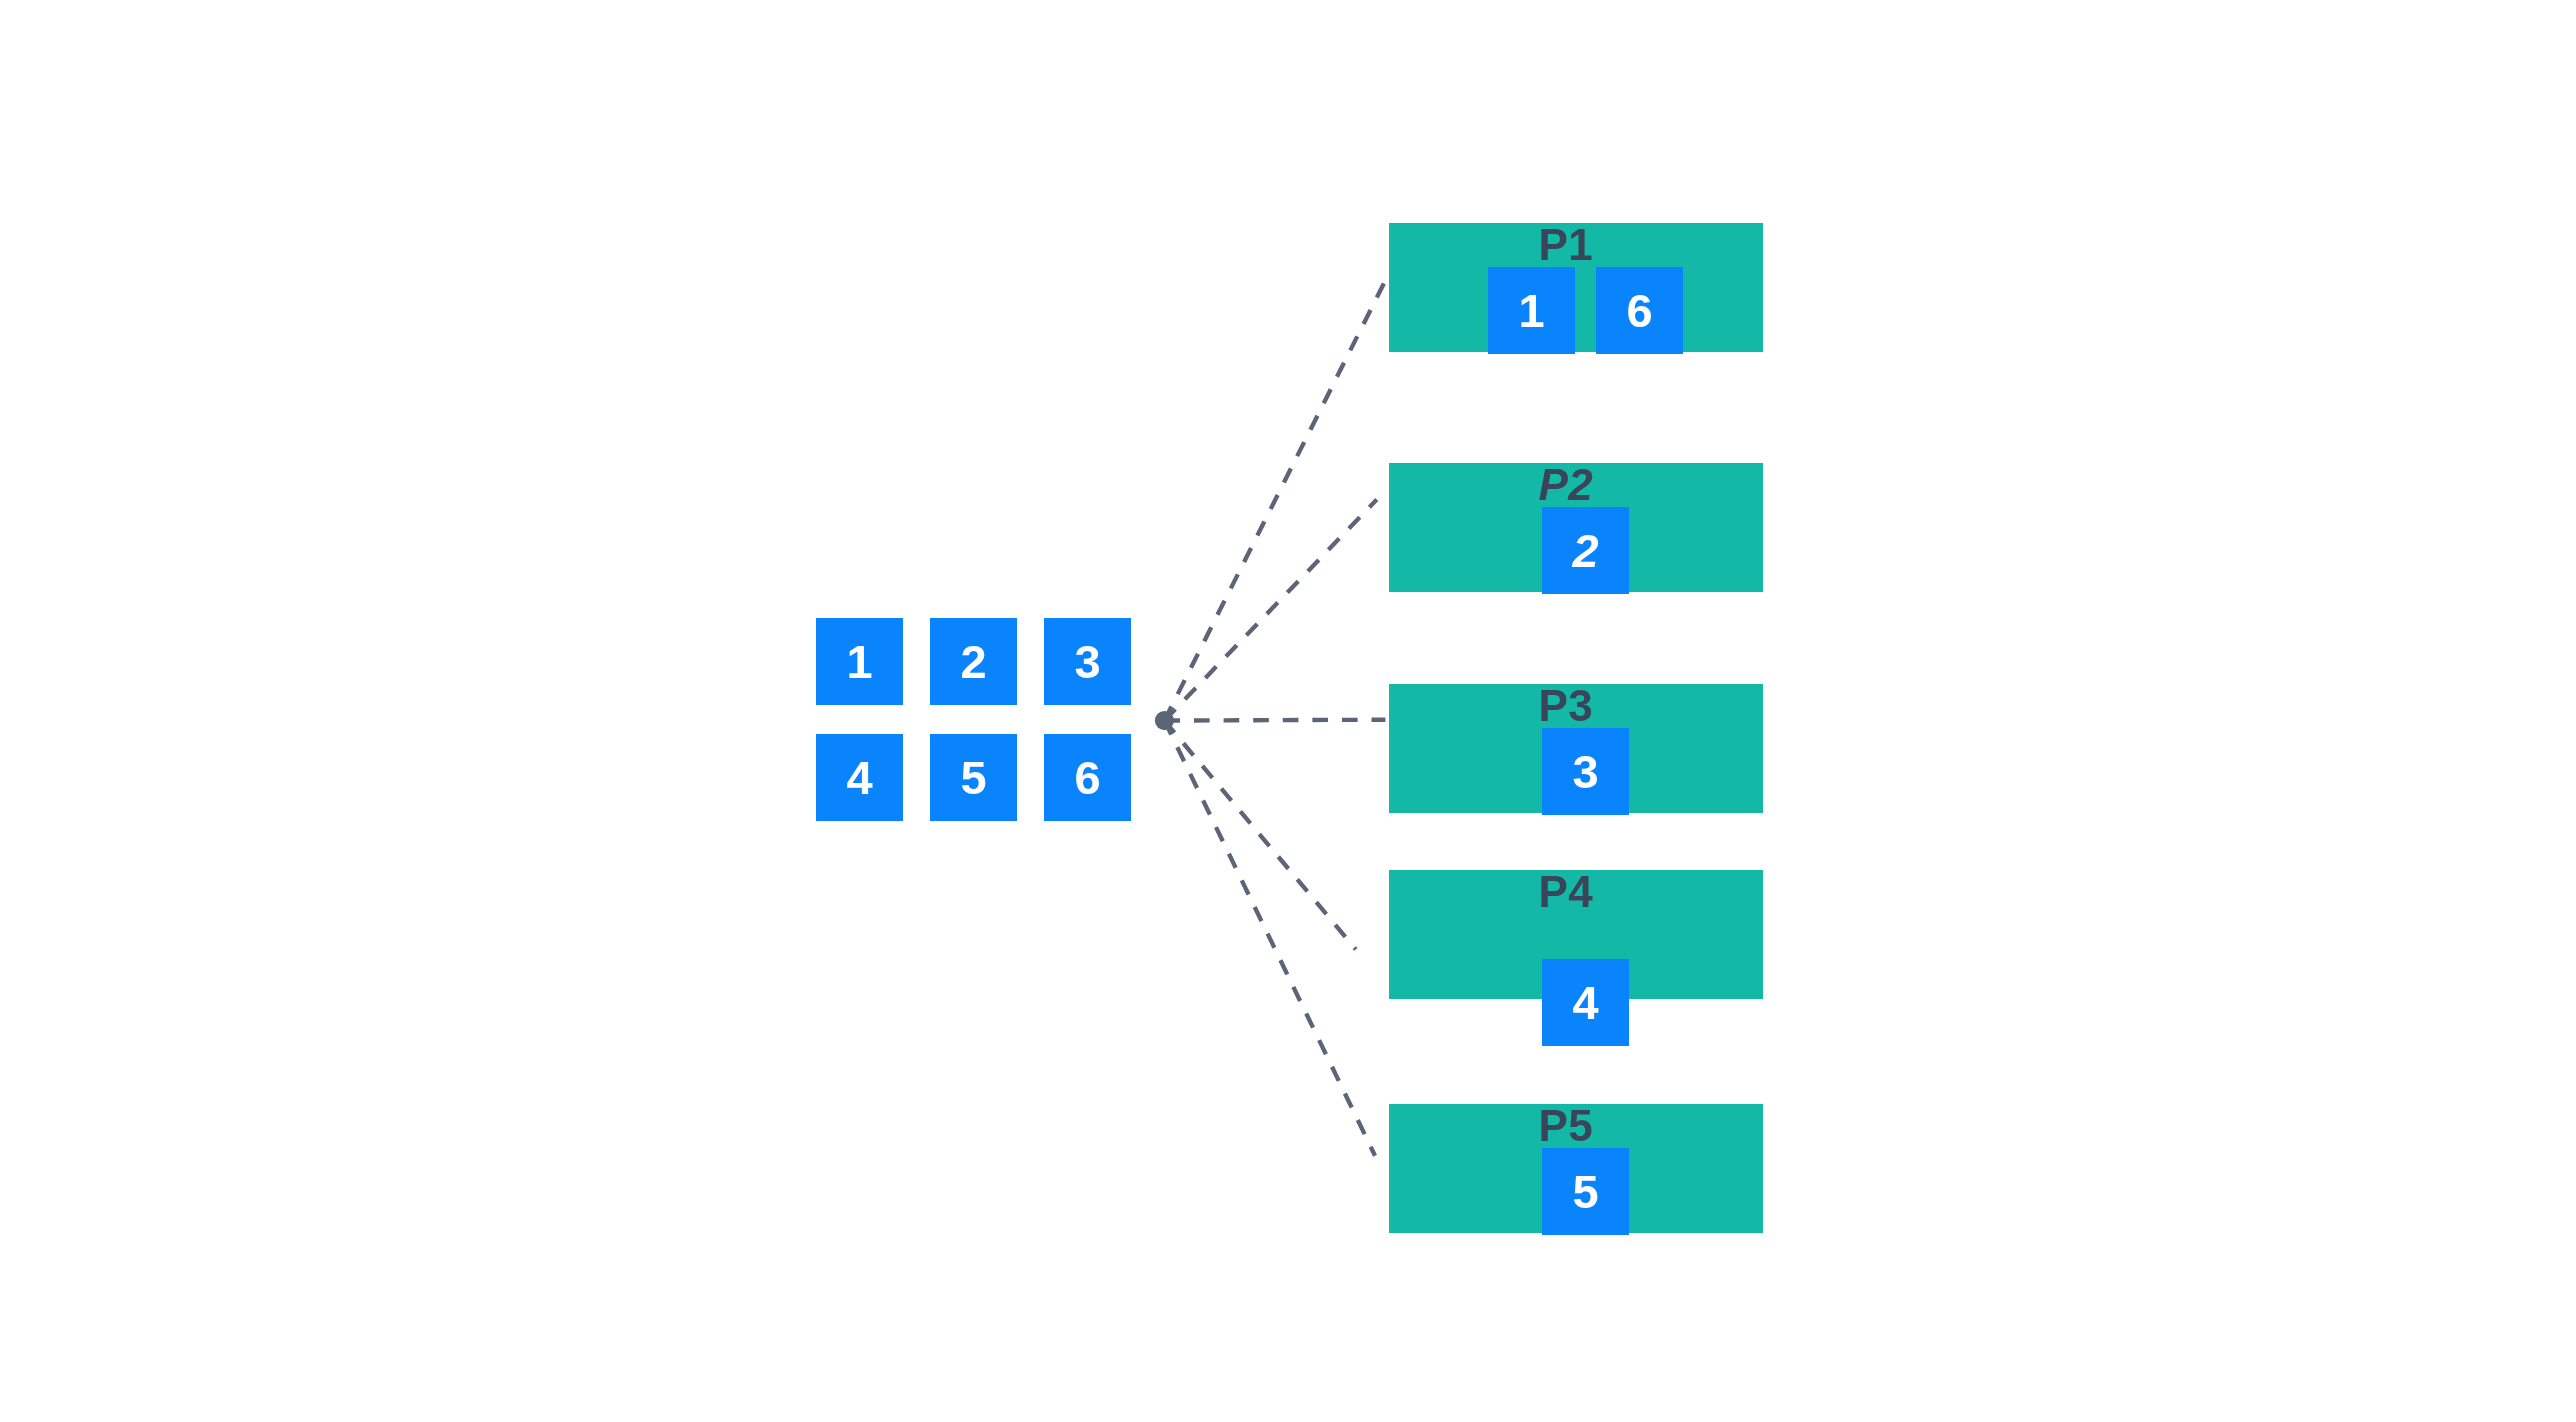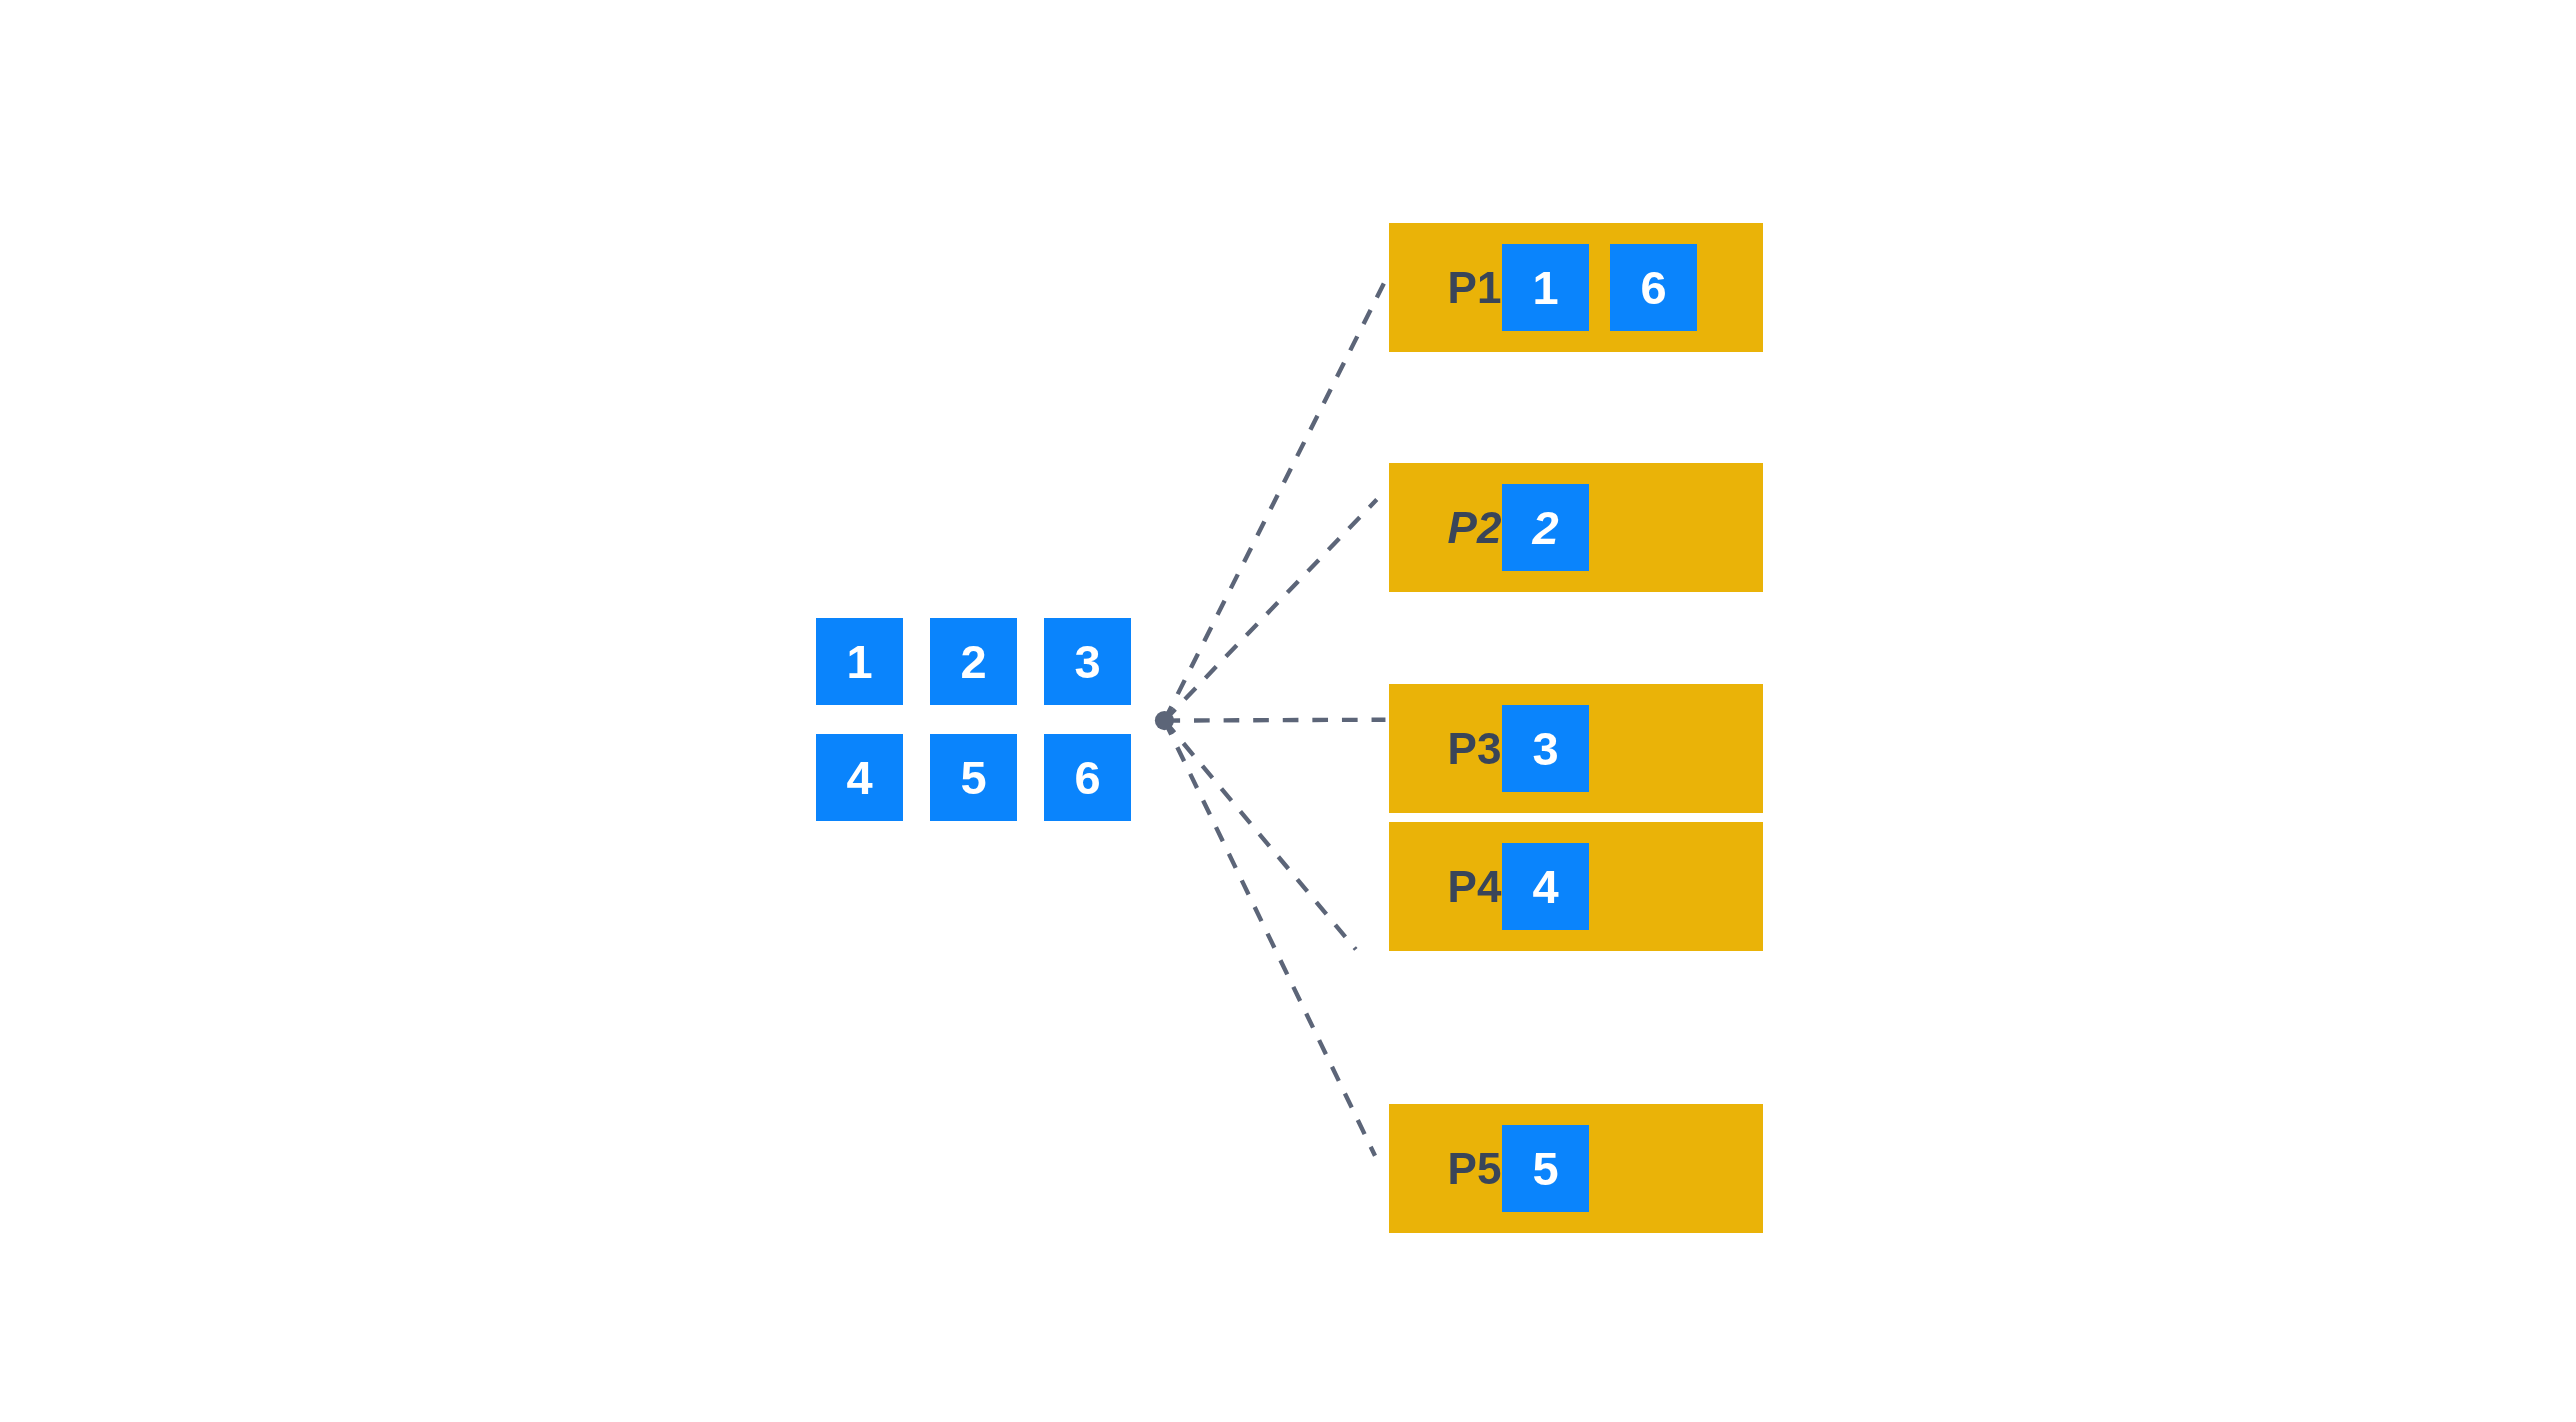--- a/index.html
+++ b/index.html
@@ -62,27 +62,26 @@
     height: 1422px;
     pointer-events: none;
   }
 
   
   .panel {
     position: absolute;
     left: 1389px;
     width: 374px;
     height: 129px;
-    background: #eab308;
+    background: #14b8a6;
     display: flex;
-    flex-direction: row;
+    flex-direction: column;
     align-items: center;
     box-sizing: border-box;
     padding-left: 19px;
-    text-align: right;
   }
   .panel-label {
     font-size: 44px;
     font-weight: 700;
     color: #394559;
     line-height: 1;
     width: 94px;
     flex: 0 0 auto;
     letter-spacing: 0.4px;
   }
@@ -136,21 +135,21 @@
     </div>
   </div>
 
   <div class="panel" style="top:684px;">
     <div class="panel-label">P3</div>
     <div class="panel-tiles">
       <div class="tile">3</div>
     </div>
   </div>
 
-  <div class="panel" style="top:822px;">
+  <div class="panel" style="top:870px;gap:45px;">
     <div class="panel-label">P4</div>
     <div class="panel-tiles">
       <div class="tile">4</div>
     </div>
   </div>
 
   <div class="panel" style="top:1104px;">
     <div class="panel-label">P5</div>
     <div class="panel-tiles">
       <div class="tile">5</div>

